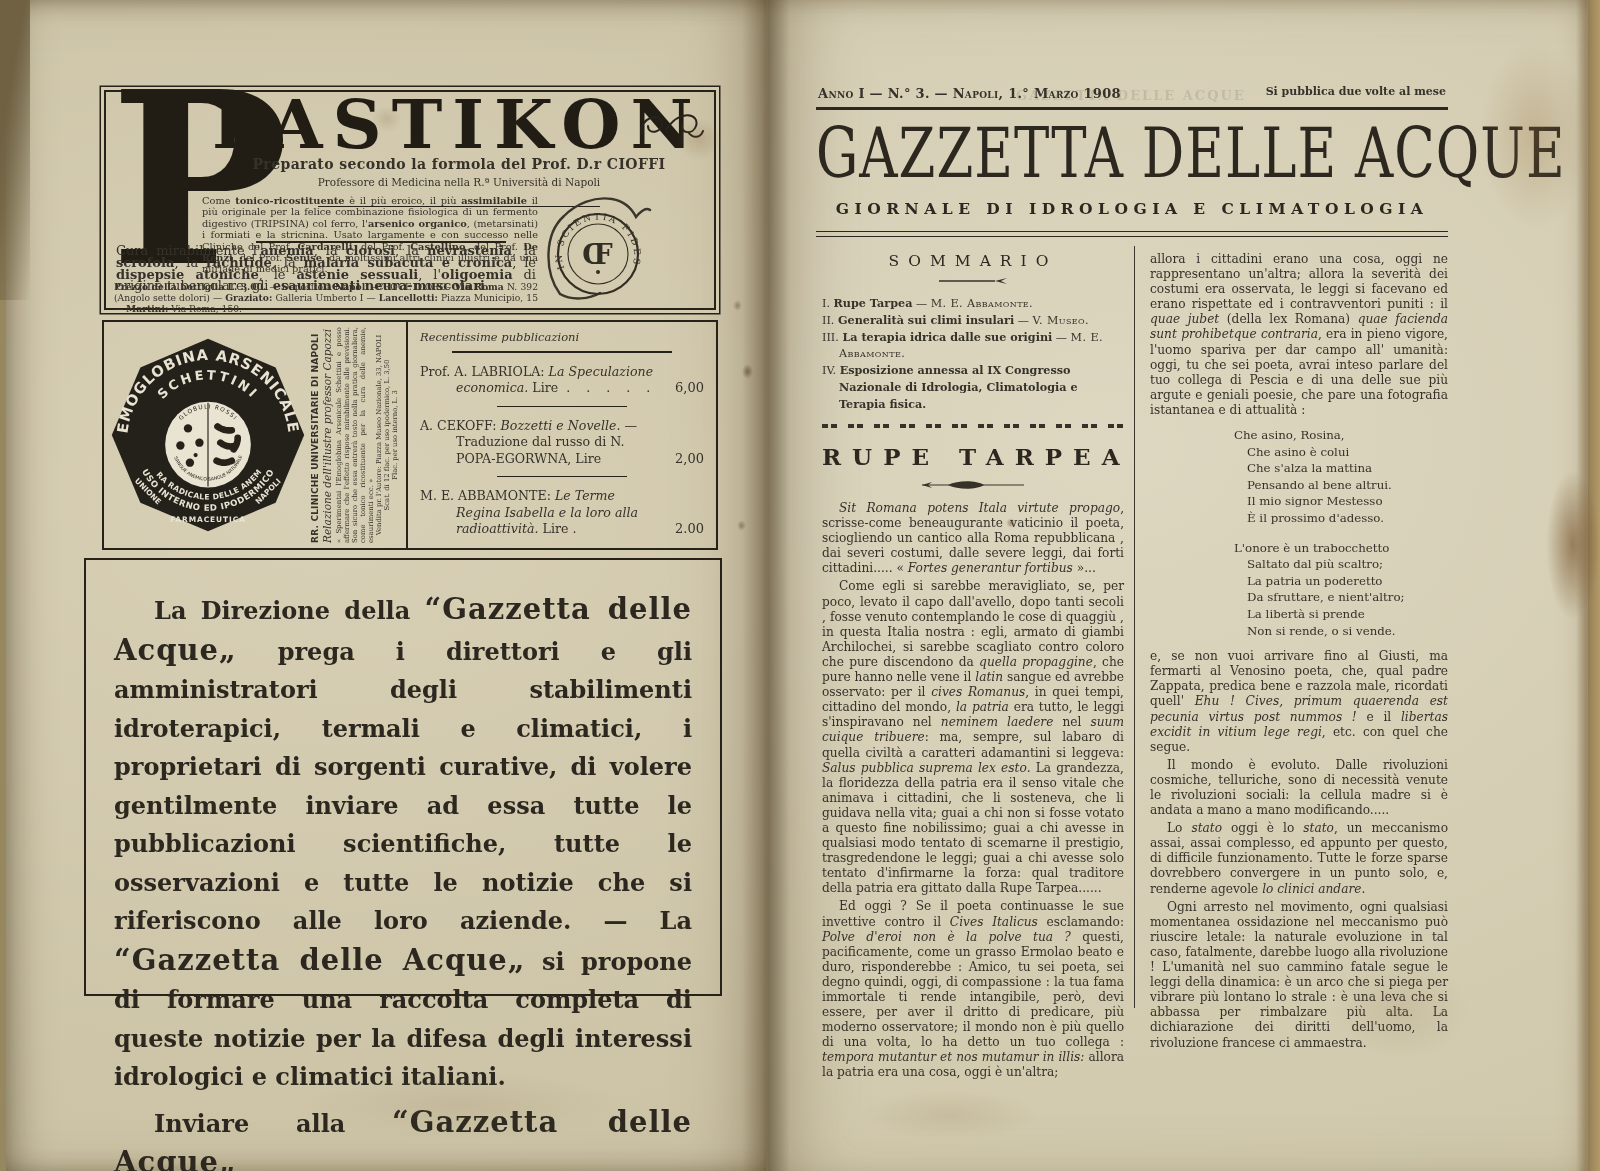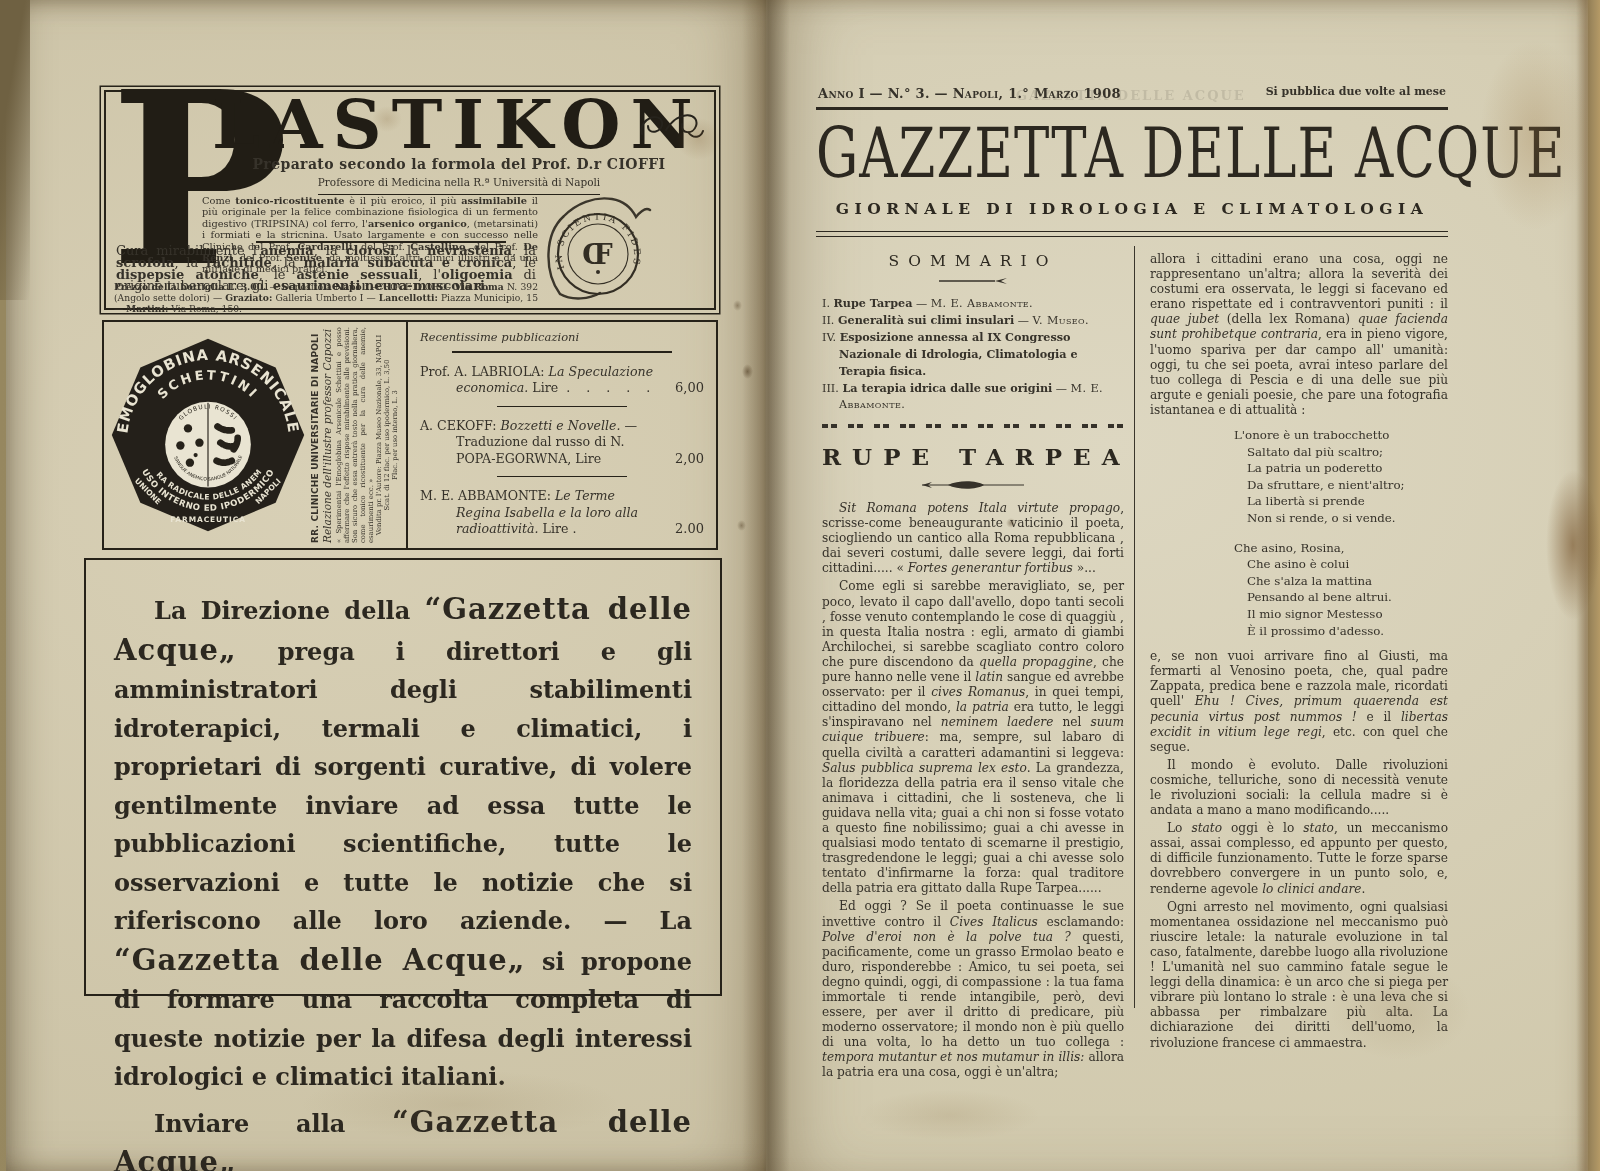--- a/index.html
+++ b/index.html
@@ -43,21 +43,21 @@
     border:2.5px solid var(--adink);
     box-shadow:0 0 0 3px #d3cbb0,0 0 0 4.5px var(--adink);}
   .bigP{position:absolute;left:4px;top:-14px;font-size:238px;line-height:.86;
         font-weight:700;letter-spacing:0;color:#211d15;}
   .pl-word{position:absolute;left:106px;top:-8px;font-size:68px;font-weight:700;
         letter-spacing:10px;color:#211d15;}
   .pl-flourish{position:absolute;left:532px;top:14px;}
   .pl-line1{position:absolute;left:118px;top:64px;width:470px;text-align:center;
         font-size:14px;font-weight:700;letter-spacing:.4px;}
   .pl-line2{position:absolute;left:118px;top:84px;width:470px;text-align:center;font-size:10.5px;}
-  .pl-line2 span{border-bottom:1px solid var(--adink);padding-bottom:6px;}
+  .pl-line2 span{border-bottom:1px solid var(--adink);padding-bottom:18px;}
   .pl-body1{position:absolute;left:96px;top:103px;width:336px;font-size:9.8px;
         line-height:11.4px;text-align:justify;}
   .pl-rule1{position:absolute;left:150px;top:149px;width:250px;height:1.5px;background:var(--adink);}
   .pl-body2{position:absolute;left:10px;top:153px;width:420px;font-size:13px;
         line-height:11.8px;text-align:justify;}
   .pl-body3{position:absolute;left:8px;top:190px;width:424px;font-size:9.2px;line-height:10.8px;text-align:justify;}
   .pl-seal{position:absolute;left:436px;top:96px;}
 
   
   .duo-box{position:absolute;left:96px;top:320px;width:616px;height:230px;
@@ -266,53 +266,53 @@
 
       <div class="col col1">
         <div class="som-title">SOMMARIO</div>
         <svg class="som-div" width="72" height="10" viewBox="0 0 72 10">
           <line x1="2" y1="5" x2="58" y2="5" stroke="#36322a" stroke-width="1.4"></line>
           <path d="M58,5 L70,2 L64,5 L70,8 Z" fill="#36322a"></path>
         </svg>
         <div class="som-list">
           <div class="som-item">I. <b>Rupe Tarpea</b> — <span class="sc">M. E. Abbamonte</span>.</div>
           <div class="som-item">II. <b>Generalità sui climi insulari</b> — <span class="sc">V. Museo</span>.</div>
+          <div class="som-item">III. <b>La terapia idrica dalle sue origini</b> — <span class="sc">M. E. Abbamonte</span>.</div>
           <div class="som-item">IV. <b>Esposizione annessa al IX Congresso Nazionale di Idrologia, Climatologia e Terapia fisica.</b></div>
-          <div class="som-item">III. <b>La terapia idrica dalle sue origini</b> — <span class="sc">M. E. Abbamonte</span>.</div>
         </div>
         <div class="dash-rule"></div>
         <h2 class="art-title">RUPE TARPEA</h2>
         <svg class="fleuron" width="110" height="12" viewBox="0 0 110 12">
           <line x1="4" y1="6" x2="106" y2="6" stroke="#36322a" stroke-width="1"></line>
           <path d="M30,6 C40,1 58,1 66,6 C58,11 40,11 30,6 Z" fill="#36322a"></path>
           <path d="M4,6 L14,3 L10,6 L14,9 Z" fill="#36322a"></path>
         </svg>
         <p class="par"><i>Sit Romana potens Itala virtute propago</i>, scrisse-come beneaugurante vaticinio il poeta, sciogliendo un cantico alla Roma repubblicana , dai severi costumi, dalle severe leggi, dai forti cittadini..... « <i>Fortes generantur fortibus</i> »...</p>
         <p class="par">Come egli si sarebbe meravigliato, se, per poco, levato il capo dall'avello, dopo tanti secoli , fosse venuto contemplando le cose di quaggiù , in questa Italia nostra : egli, armato di giambi Archilochei, si sarebbe scagliato contro coloro che pure discendono da <i>quella propaggine</i>, che pure hanno nelle vene il <i>latin</i> sangue ed avrebbe osservato: per il <i>cives Romanus</i>, in quei tempi, cittadino del mondo, <i>la patria</i> era tutto, le leggi s'inspiravano nel <i>neminem laedere</i> nel <i>suum cuique tribuere</i>: ma, sempre, sul labaro di quella civiltà a caratteri adamantini si leggeva: <i>Salus pubblica suprema lex esto</i>. La grandezza, la floridezza della patria era il senso vitale che animava i cittadini, che li sosteneva, che li guidava nella vita; guai a chi non si fosse votato a questo fine nobilissimo; guai a chi avesse in qualsiasi modo tentato di scemarne il prestigio, trasgredendone le leggi; guai a chi avesse solo tentato d'infirmarne la forza: qual traditore della patria era gittato dalla Rupe Tarpea......</p>
         <p class="par">Ed oggi ? Se il poeta continuasse le sue invettive contro il <i>Cives Italicus</i> esclamando: <i>Polve d'eroi non è la polve tua ?</i> questi, pacificamente, come un grasso Ermolao beato e duro, risponderebbe : Amico, tu sei poeta, sei degno quindi, oggi, di compassione : la tua fama immortale ti rende intangibile, però, devi essere, per aver il dritto di predicare, più moderno osservatore; il mondo non è più quello di una volta, lo ha detto un tuo collega : <i>tempora mutantur et nos mutamur in illis:</i> allora la patria era una cosa, oggi è un'altra;</p>
       </div>
 
       <div class="col col2">
         <p class="par noindent">allora i cittadini erano una cosa, oggi ne rappresentano un'altra; allora la severità dei costumi era osservata, le leggi si facevano ed erano rispettate ed i contravventori puniti : il <i>quae jubet</i> (della lex Romana) <i>quae facienda sunt prohibetque contraria</i>, era in pieno vigore, l'uomo spariva per dar campo all' umanità: oggi, tu che sei poeta, avrai inteso parlare del tuo collega di Pescia e di una delle sue più argute e geniali poesie, che pare una fotografia istantanea e di attualità :</p>
         <div class="poem">
           <div class="stanza">
+            <div class="poem-line">Che asino, Rosina,</div>
+            <div class="poem-line">Che asino è colui</div>
+            <div class="poem-line">Che s'alza la mattina</div>
+            <div class="poem-line">Pensando al bene altrui.</div>
+            <div class="poem-line">Il mio signor Mestesso</div>
+            <div class="poem-line">È il prossimo d'adesso.</div>
+          </div>
+          <div class="stanza">
             <div class="poem-line">L'onore è un trabocchetto</div>
             <div class="poem-line">Saltato dal più scaltro;</div>
             <div class="poem-line">La patria un poderetto</div>
             <div class="poem-line">Da sfruttare, e nient'altro;</div>
             <div class="poem-line">La libertà si prende</div>
             <div class="poem-line">Non si rende, o si vende.</div>
-          </div>
-          <div class="stanza">
-            <div class="poem-line">Che asino, Rosina,</div>
-            <div class="poem-line">Che asino è colui</div>
-            <div class="poem-line">Che s'alza la mattina</div>
-            <div class="poem-line">Pensando al bene altrui.</div>
-            <div class="poem-line">Il mio signor Mestesso</div>
-            <div class="poem-line">È il prossimo d'adesso.</div>
           </div>
         </div>
         <p class="par noindent">e, se non vuoi arrivare fino al Giusti, ma fermarti al Venosino poeta, che, qual padre Zappata, predica bene e razzola male, ricordati quell' <i>Ehu ! Cives, primum quaerenda est pecunia virtus post nummos !</i> e il <i>libertas excidit in vitium lege regi</i>, etc. con quel che segue.</p>
         <p class="par">Il mondo è evoluto. Dalle rivoluzioni cosmiche, telluriche, sono di necessità venute le rivoluzioni sociali: la cellula madre si è andata a mano a mano modificando.....</p>
         <p class="par">Lo <i>stato</i> oggi è lo <i>stato</i>, un meccanismo assai, assai complesso, ed appunto per questo, di difficile funzionamento. Tutte le forze sparse dovrebbero convergere in un punto solo, e, renderne agevole <i>lo clinici andare</i>.</p>
         <p class="par">Ogni arresto nel movimento, ogni qualsiasi momentanea ossidazione nel meccanismo può riuscire letale: la naturale evoluzione in tal caso, fatalmente, darebbe luogo alla rivoluzione ! L'umanità nel suo cammino fatale segue le leggi della dinamica: è un arco che si piega per vibrare più lontano lo strale : è una leva che si abbassa per rimbalzare più alta. La dichiarazione dei diritti dell'uomo, la rivoluzione francese ci ammaestra.</p>
       </div>
     </div>
   </div>
 

